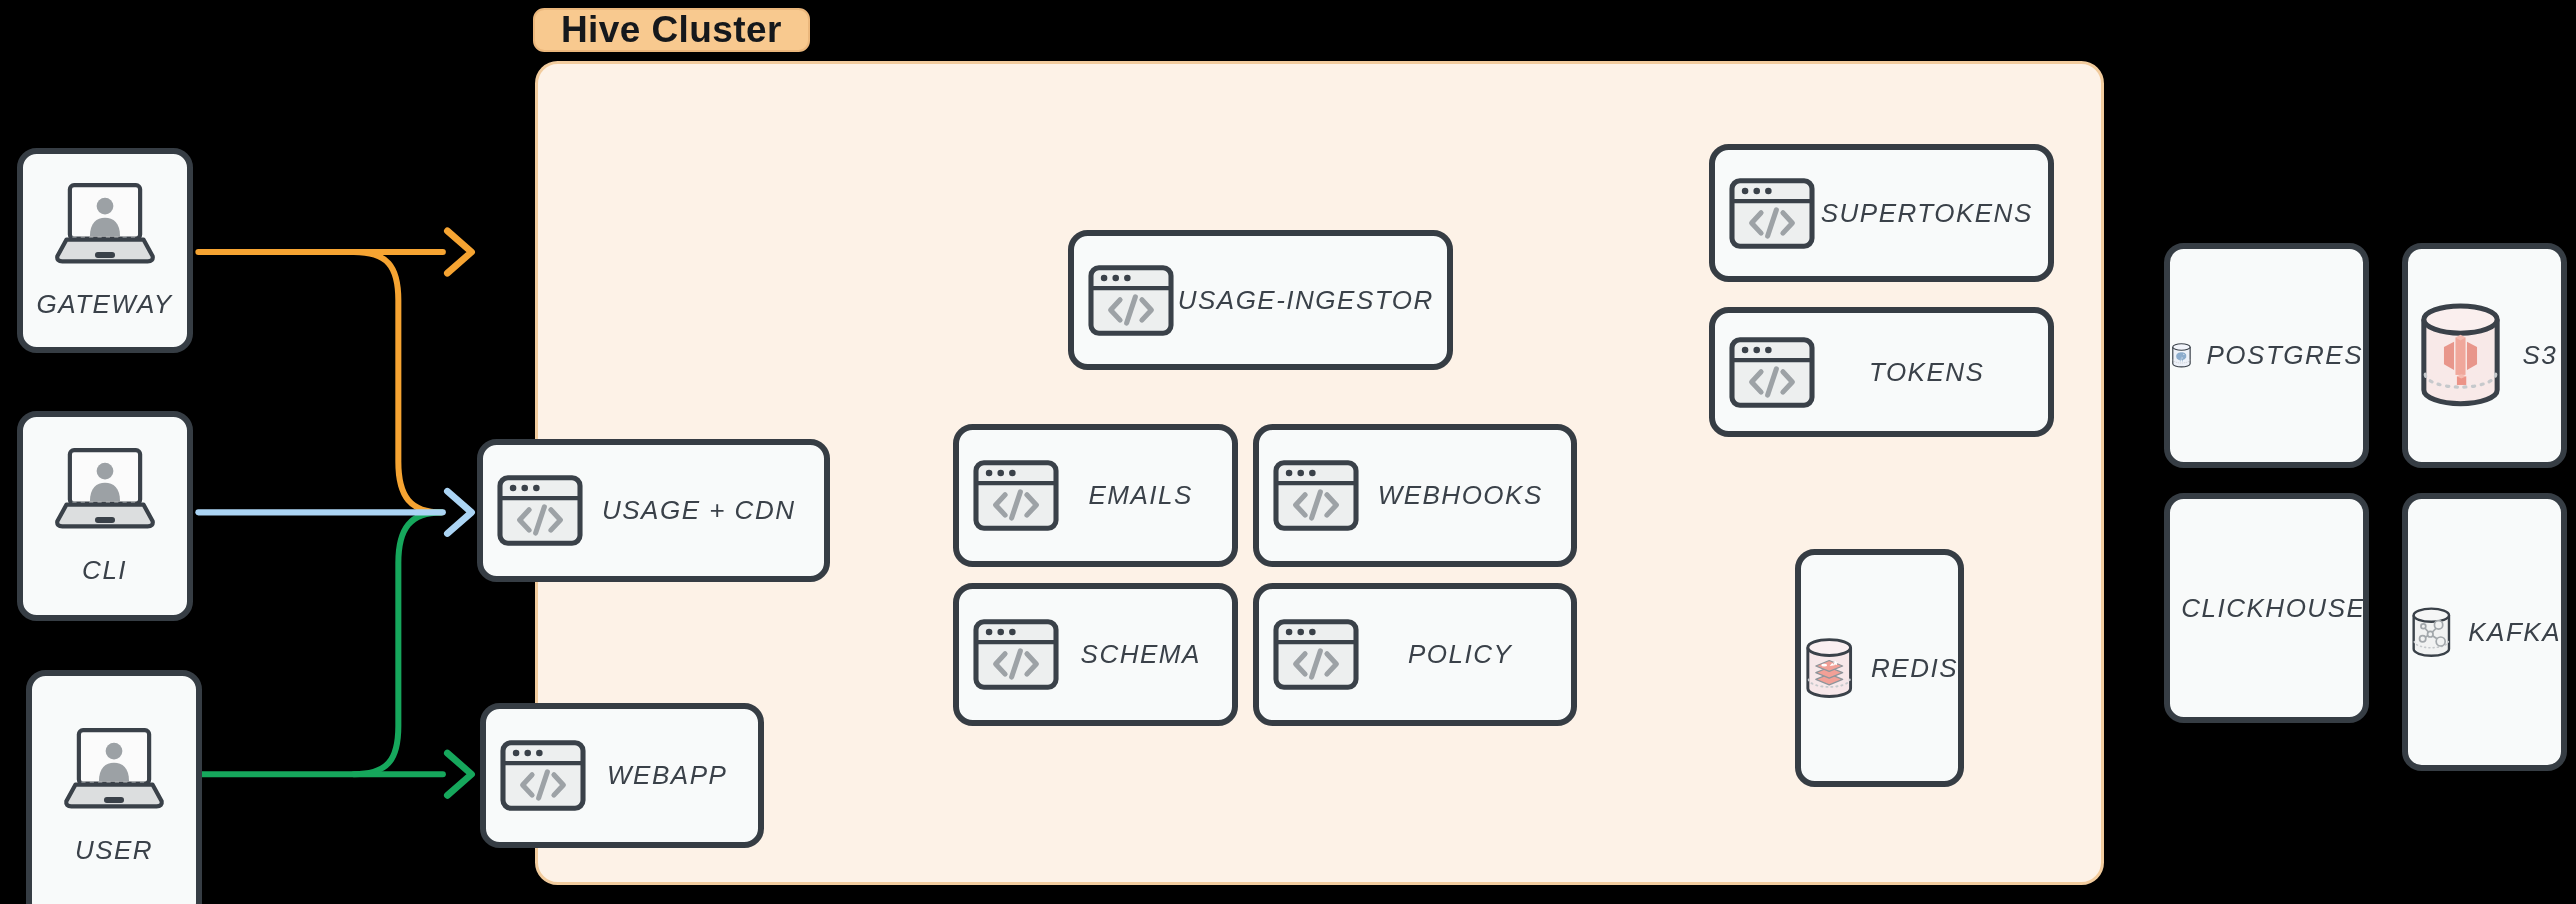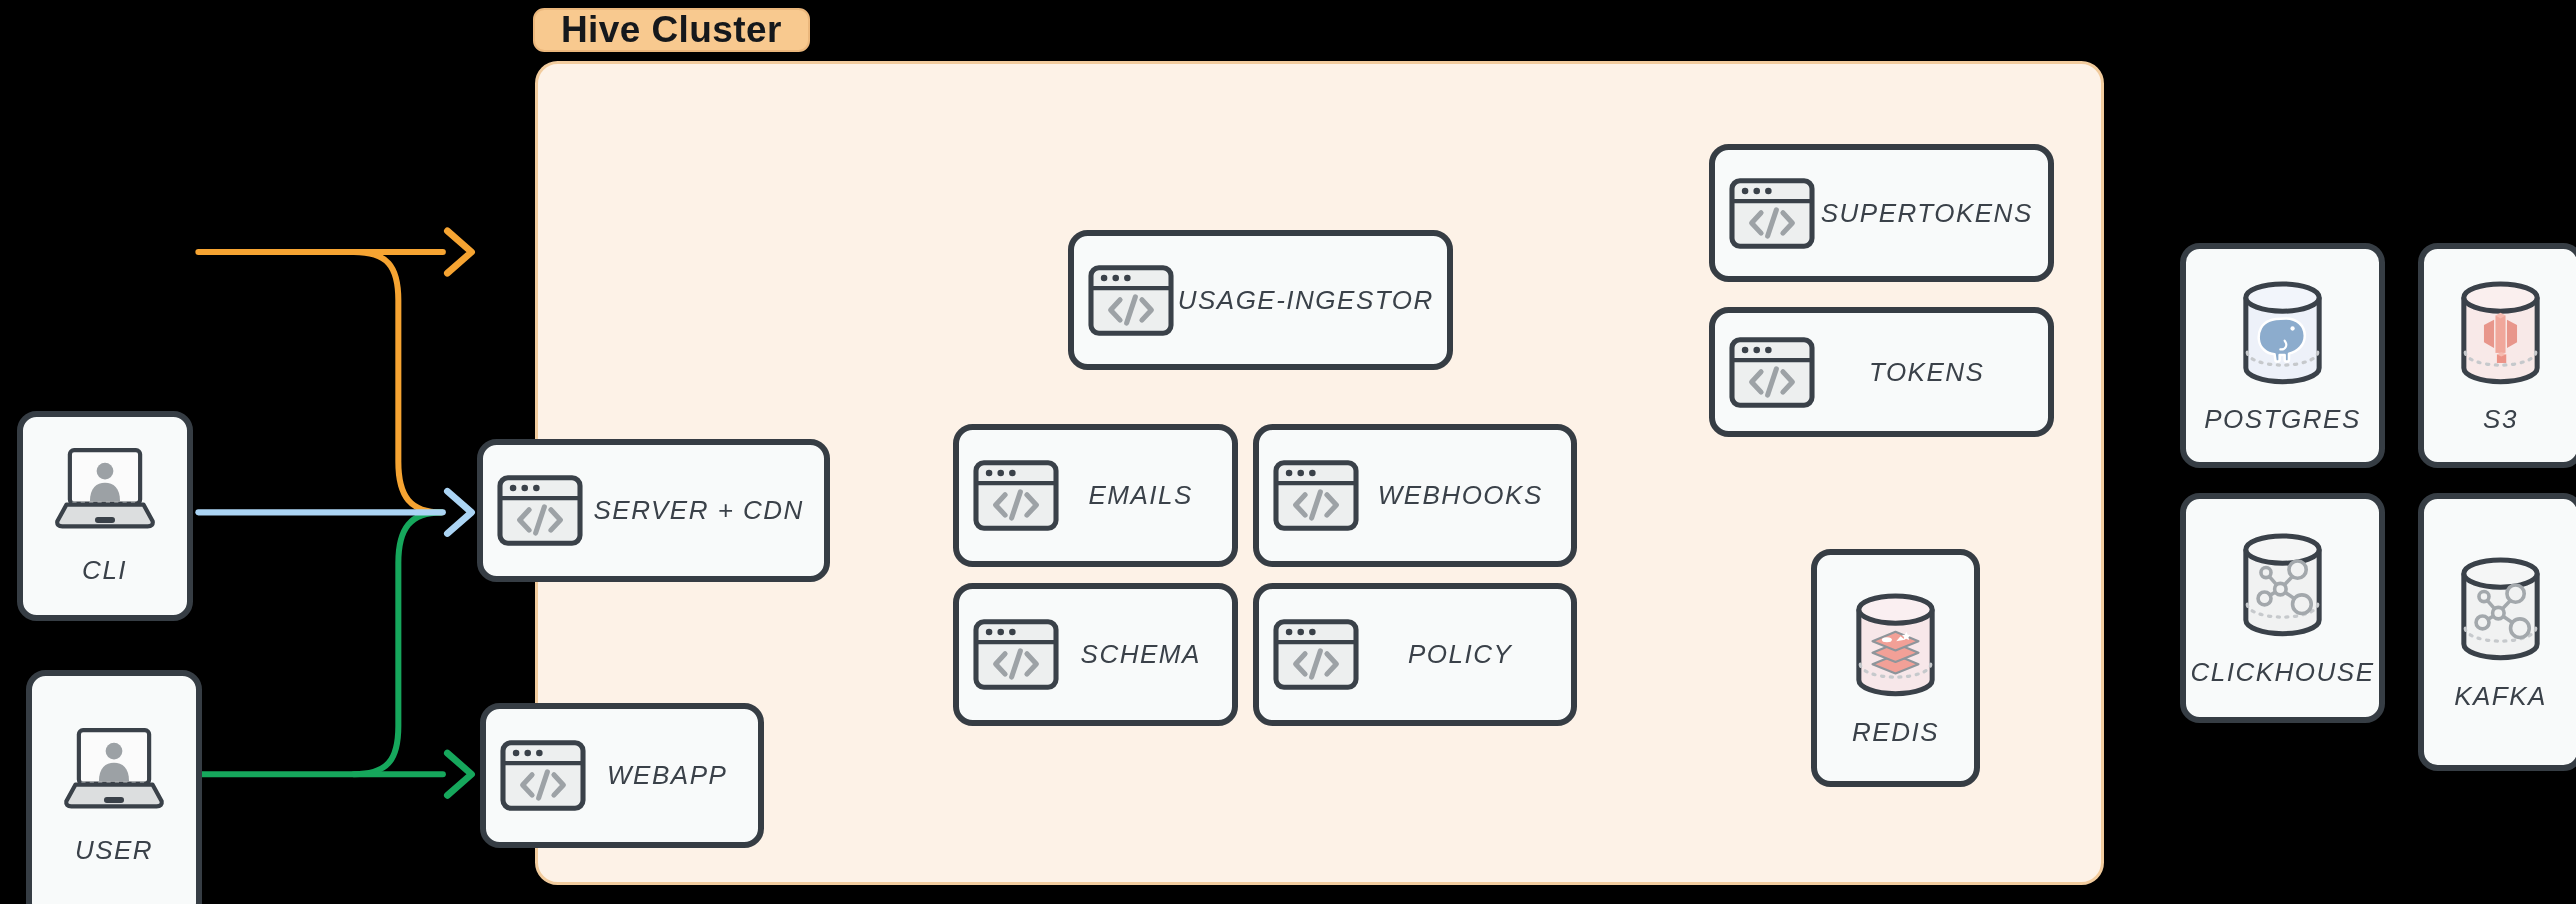--- a/index.html
+++ b/index.html
@@ -22,21 +22,21 @@
   
   .actor{flex-direction:column;justify-content:center;gap:16.6px;}
   .actor svg{width:118px;height:92px;}
 
   
   .service{flex-direction:row;padding-left:13px;}
   .service svg{width:88px;height:73px;flex:0 0 auto;}
   .service .lbl{flex:1;text-align:center;padding-right:10.6px;}
 
   
-  .store{flex-direction:column;justify-content:center;gap:13.6px;margin-left:16px;}
+  .store{justify-content:center;gap:13.6px;}
   .store svg{width:97px;height:115px;}
 
   
   #n-gateway{left:16.6px;top:148px;width:176px;height:205px;}
   #n-cli{left:16.6px;top:411px;width:176px;height:210px;}
   #n-user{left:26px;top:670px;width:176px;height:252px;}
 
   #n-usage{left:477px;top:184px;width:265px;height:138px;}
   #n-server-cdn{left:477px;top:439px;width:353px;height:143px;}
   #n-webapp{left:480px;top:703px;width:284px;height:145px;}
@@ -146,38 +146,44 @@
     <path d="M262 679 H586" fill="none" stroke="#ABD4F4" stroke-width="8" stroke-linecap="round"></path>
     <polyline points="592,651 624,679 592,707" fill="none" stroke="#ABD4F4" stroke-width="9" stroke-linecap="round" stroke-linejoin="round"></polyline>
 
     <path d="M262 334 H586" fill="none" stroke="#F6A432" stroke-width="8" stroke-linecap="round"></path>
     <polyline points="592,306 624,334 592,362" fill="none" stroke="#F6A432" stroke-width="9" stroke-linecap="round" stroke-linejoin="round"></polyline>
 
     <path d="M262 1026 H586" fill="none" stroke="#16A75C" stroke-width="8" stroke-linecap="round"></path>
     <polyline points="592,998 624,1026 592,1054" fill="none" stroke="#16A75C" stroke-width="9" stroke-linecap="round" stroke-linejoin="round"></polyline>
   </svg>
 
+  <div class="node actor" id="n-gateway">
+    <svg viewBox="0 0 156 122" width="118" height="92">
+        <use href="#sym-laptop"></use>
+      </svg>
+    <div class="lbl">GATEWAY</div>
+  </div>
   <div class="node actor" id="n-cli">
     <svg viewBox="0 0 156 122" width="118" height="92">
         <use href="#sym-laptop"></use>
       </svg>
     <div class="lbl">CLI</div>
   </div>
   <div class="node actor" id="n-user">
     <svg viewBox="0 0 156 122" width="118" height="92">
         <use href="#sym-laptop"></use>
       </svg>
     <div class="lbl">USER</div>
   </div>
 
   <div class="node service" id="n-server-cdn">
     <svg viewBox="0 0 116 97" width="88" height="73">
         <use href="#sym-browser"></use>
       </svg>
-    <div class="lbl">SERVER + CDN</div>
+    <div class="lbl">USAGE + CDN</div>
   </div>
   <div class="node service" id="n-webapp">
     <svg viewBox="0 0 116 97" width="88" height="73">
         <use href="#sym-browser"></use>
       </svg>
     <div class="lbl">WEBAPP</div>
   </div>
   <div class="node service" id="n-usage-ingestor">
     <svg viewBox="0 0 116 97" width="88" height="73">
         <use href="#sym-browser"></use>

